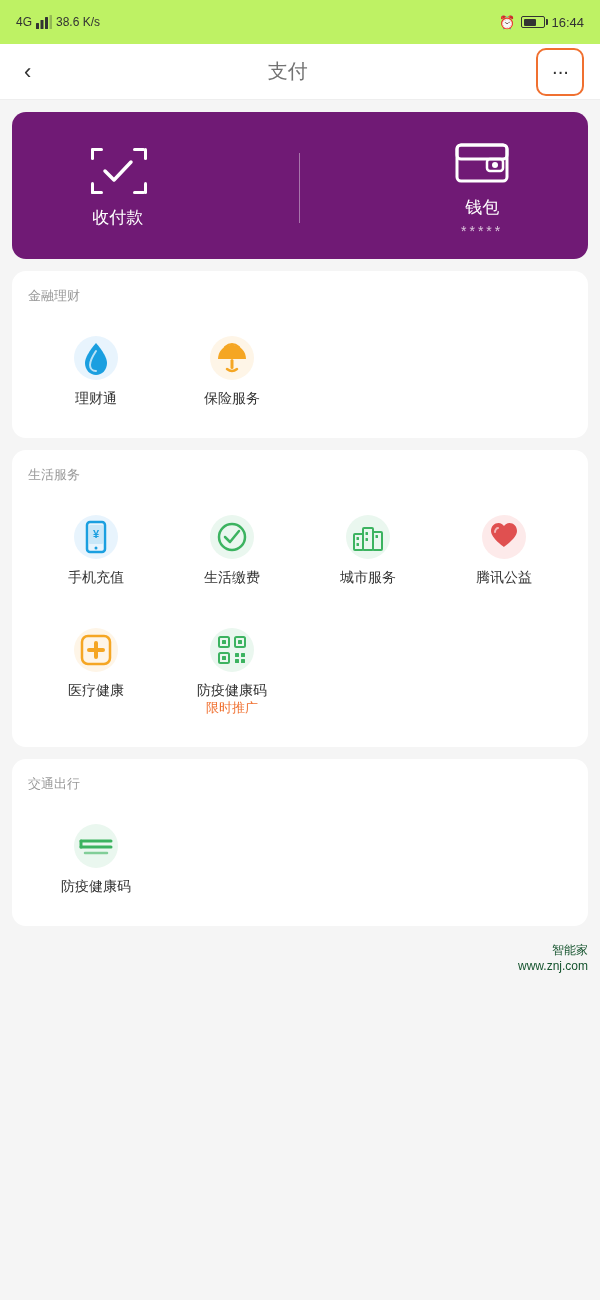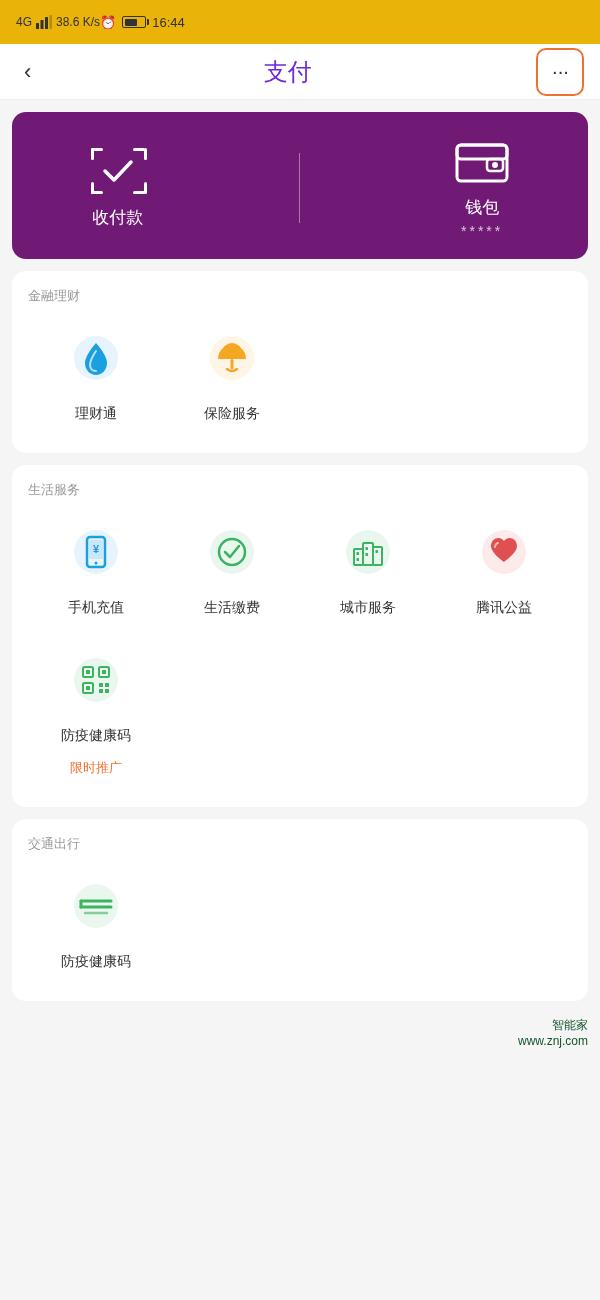--- a/index.html
+++ b/index.html
@@ -8,23 +8,24 @@
       min-height: 1300px;
       background: #f5f5f5;
       font-family: -apple-system, 'PingFang SC', 'Microsoft YaHei', sans-serif;
       overflow-x: hidden;
     }
 
     
     .status-bar {
       width: 100%;
       height: 44px;
-      background: #eab308;
+      background: #bef264;
       display: flex;
       align-items: center;
+      justify-content: space-between;
       padding: 0 16px;
       font-size: 13px;
       color: #333;
     }
     .status-left { display: flex; align-items: center; gap: 4px; font-size: 12px; }
     .status-right { display: flex; align-items: center; gap: 6px; font-size: 13px; }
     .battery-box {
       display: inline-flex; align-items: center; justify-content: flex-start;
       width: 24px; height: 12px; border: 1.5px solid #333; border-radius: 2px; position: relative; padding: 1.5px;
     }
@@ -46,23 +47,23 @@
       padding: 0 16px;
       border-bottom: 1px solid #eee;
     }
     .nav-back {
       font-size: 22px;
       color: #333;
       cursor: pointer;
       padding: 8px;
     }
     .nav-title {
-      font-size: 24px;
+      font-size: 20px;
       font-weight: 500;
-      color: #6d28d9;
+      color: #737373;
     }
     .nav-more {
       width: 48px; height: 48px;
       border: 2.5px solid #f07030;
       border-radius: 10px;
       display: flex; align-items: center; justify-content: center;
       cursor: pointer;
     }
     .nav-more-dots { font-size: 20px; color: #333; letter-spacing: -1px; }
 
@@ -101,21 +102,21 @@
       border-radius: 14px;
       padding: 16px 16px 20px 16px;
     }
     .section-title {
       font-size: 13px; color: #999; margin-bottom: 16px;
     }
     .icon-grid {
       display: flex; flex-wrap: wrap; gap: 0;
     }
     .icon-item {
-      display: flex; flex-direction: column; align-items: center; gap: 20px;
+      display: flex; flex-direction: column; align-items: center; gap: 5px;
       cursor: pointer;
       width: 25%;
       padding: 10px 0;
     }
     .icon-circle {
       width: 54px; height: 54px;
       border-radius: 14px;
       display: flex; align-items: center; justify-content: center;
       font-size: 28px;
     }
@@ -307,20 +308,33 @@
       </div>
       <span class="icon-label">腾讯公益</span>
     </div>
 
   </div>
 
   <div class="section-row-gap"></div>
 
   <div class="icon-grid">
 
+    <div class="icon-item">
+      <div class="icon-circle">
+        <svg width="50" height="50" viewBox="0 0 50 50">
+          <circle cx="25" cy="25" r="22" fill="#fef5e7"></circle>
+
+          <rect x="11" y="11" width="28" height="28" rx="6" stroke="#f5a623" stroke-width="2.5" fill="none"></rect>
+
+          <rect x="23" y="16" width="4" height="18" rx="2" fill="#f5a623"></rect>
+          <rect x="16" y="23" width="18" height="4" rx="2" fill="#f5a623"></rect>
+        </svg>
+      </div>
+      <span class="icon-label">医疗健康</span>
+    </div>
 
     <div class="icon-item">
       <div class="icon-circle">
         <svg width="50" height="50" viewBox="0 0 50 50">
           <circle cx="25" cy="25" r="22" fill="#eaf7ef"></circle>
 
           <rect x="12" y="12" width="10" height="10" rx="1.5" stroke="#3cb360" stroke-width="2" fill="none"></rect>
           <rect x="15" y="15" width="4" height="4" rx="0.5" fill="#3cb360"></rect>
 
           <rect x="28" y="12" width="10" height="10" rx="1.5" stroke="#3cb360" stroke-width="2" fill="none"></rect>

